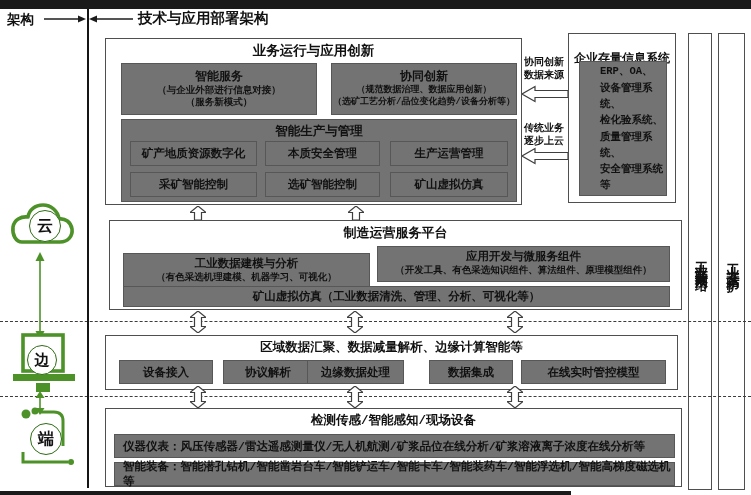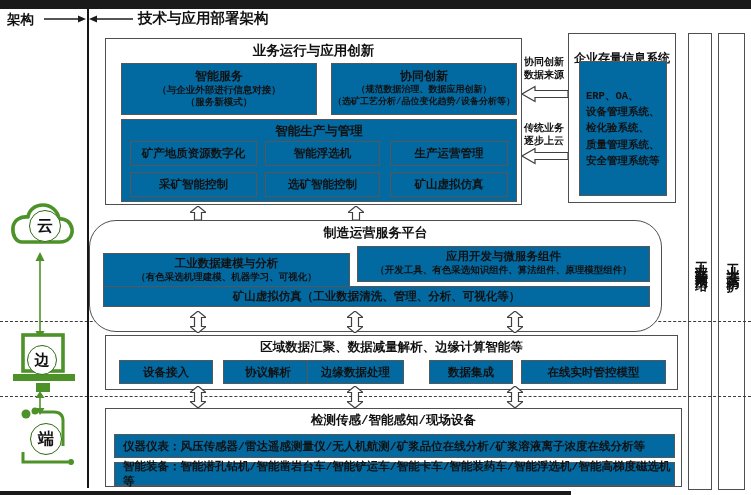--- a/index.html
+++ b/index.html
@@ -3,21 +3,21 @@
 <meta charset="utf-8">
 <style>
   html,body{margin:0;padding:0;background:#fff;}
   .stage{
     position:relative;width:751px;height:495px;overflow:hidden;background:#fff;
     font-family:Liberation Mono, monospace;color:#111;
   }
   .abs{position:absolute;box-sizing:border-box;}
   .bar-black{background:#1a1a1a;}
   .box{position:absolute;box-sizing:border-box;background:#fff;border:1.2px solid #4f4f4f;}
-  .cell{position:absolute;box-sizing:border-box;background:#0369a1;border:1px solid #575757;
+  .cell{position:absolute;box-sizing:border-box;background:#737373;border:1px solid #575757;
         display:flex;align-items:center;justify-content:center;font-weight:bold;text-align:center;}
   .btitle{font-weight:bold;text-align:center;}
   .pre{white-space:pre-line;}
   .vbar{position:absolute;top:33px;height:457px;background:#fff;border:1.2px solid #4f4f4f;
         display:flex;align-items:center;justify-content:center;box-sizing:border-box;}
   .vbar span{writing-mode:vertical-rl;text-orientation:upright;font-weight:bold;font-size:13px;letter-spacing:3px;}
   .dashline{position:absolute;left:0;width:751px;height:0;border-top:1.6px dashed #3c3c3c;}
   .rail-circle{position:absolute;background:#fff;border:1.6px solid #2f6d15;border-radius:50%;
         display:flex;align-items:center;justify-content:center;font-weight:bold;color:#111;box-sizing:border-box;}
   .flow-label{position:absolute;font-size:10px;font-weight:bold;text-align:center;white-space:pre-line;line-height:1.25;}
@@ -104,31 +104,31 @@
 
     <div class="cell" style="left:225px;top:24px;width:186px;height:52px;flex-direction:column;line-height:1.25;">
       <div style="font-size:12px;">协同创新</div>
       <div class="subline" style="font-size:9px;">（规范数据治理、数据应用创新）</div>
       <div class="subline" style="font-size:9px;">（选矿工艺分析/品位变化趋势/设备分析等）</div>
     </div>
 
     <div class="cell" style="left:15px;top:80px;width:396px;height:83px;display:block;">
       <div class="btitle" style="margin-top:3px;font-size:12.5px;">智能生产与管理</div>
       <div class="cell" style="left:8px;top:21px;width:127px;height:25px;font-size:11.5px;">矿产地质资源数字化</div>
-      <div class="cell" style="left:143px;top:21px;width:115px;height:25px;font-size:11.5px;">智能浮选机</div>
+      <div class="cell" style="left:143px;top:21px;width:115px;height:25px;font-size:11.5px;">本质安全管理</div>
       <div class="cell" style="left:268px;top:21px;width:118px;height:25px;font-size:11.5px;">生产运营管理</div>
       <div class="cell" style="left:8px;top:52px;width:127px;height:25px;font-size:11.5px;">采矿智能控制</div>
       <div class="cell" style="left:143px;top:52px;width:115px;height:25px;font-size:11.5px;">选矿智能控制</div>
       <div class="cell" style="left:268px;top:52px;width:118px;height:25px;font-size:11.5px;">矿山虚拟仿真</div>
     </div>
   </div>
 
   <div class="box" style="left:568px;top:33px;width:108px;height:170px;">
     <div class="btitle" style="margin-top:16px;font-size:12px;">企业存量信息系统</div>
-    <div class="cell pre" style="left:10px;top:27px;width:88px;height:135px;font-size:10.5px;line-height:1.55;justify-content:flex-start;text-align:left;padding-left:6px;">ERP、OA、
+    <div class="cell pre" style="left:10px;top:27px;width:88px;height:135px;font-size:10.5px;line-height:1.55;justify-content:flex-start;text-align:left;padding-left:20px;">ERP、OA、
 设备管理系统、
 检化验系统、
 质量管理系统、
 安全管理系统等</div>
   </div>
 
   <div class="flow-label" style="left:518px;top:57px;width:52px;">协同创新
 数据来源</div>
   <svg class="abs" style="left:522px;top:84px;" width="46" height="20" viewBox="0 0 46 20">
     <polygon points="0,10 13,2.5 13,6.5 46,6.5 46,13.5 13,13.5 13,17.5" fill="#fff" stroke="#3f3f3f" stroke-width="1.2"></polygon>
@@ -139,21 +139,21 @@
     <polygon points="0,10 13,2.5 13,6.5 46,6.5 46,13.5 13,13.5 13,17.5" fill="#fff" stroke="#3f3f3f" stroke-width="1.2"></polygon>
   </svg>
 
   <svg class="abs" style="left:190px;top:206px;" width="16" height="14" viewBox="0 0 16 14">
     <polygon points="8,0 16,6.5 11.5,6.5 11.5,14 4.5,14 4.5,6.5 0,6.5" fill="#fff" stroke="#3f3f3f" stroke-width="1.2"></polygon>
   </svg>
   <svg class="abs" style="left:348px;top:206px;" width="16" height="14" viewBox="0 0 16 14">
     <polygon points="8,0 16,6.5 11.5,6.5 11.5,14 4.5,14 4.5,6.5 0,6.5" fill="#fff" stroke="#3f3f3f" stroke-width="1.2"></polygon>
   </svg>
 
-  <div class="box" style="left:89px;top:220px;width:573px;height:112px;border-radius:27px;">
+  <div class="box" style="left:109px;top:220px;width:573px;height:90px;">
     <div class="btitle" style="margin-top:3px;font-size:13px;">制造运营服务平台</div>
     <div class="cell" style="left:13px;top:25px;width:247px;height:36px;flex-direction:column;line-height:1.3;margin-top:7px;">
       <div style="font-size:11.5px;">工业数据建模与分析</div>
       <div class="subline" style="font-size:9.5px;">（有色采选机理建模、机器学习、可视化）</div>
     </div>
     <div class="cell" style="left:267px;top:25px;width:293px;height:36px;flex-direction:column;line-height:1.3;">
       <div style="font-size:11.5px;">应用开发与微服务组件</div>
       <div class="subline" style="font-size:9.5px;">（开发工具、有色采选知识组件、算法组件、原理模型组件）</div>
     </div>
     <div class="cell" style="left:13px;top:65px;width:547px;height:21px;font-size:11.5px;">矿山虚拟仿真（工业数据清洗、管理、分析、可视化等）</div>

